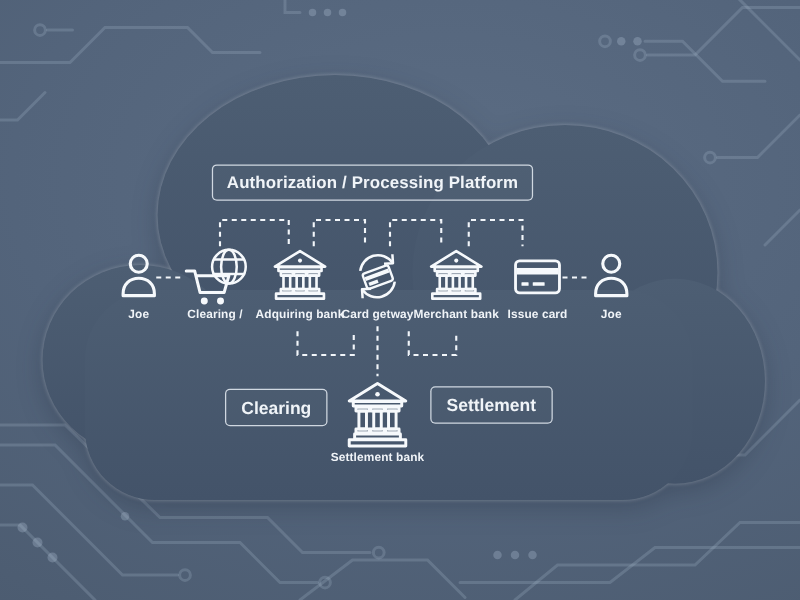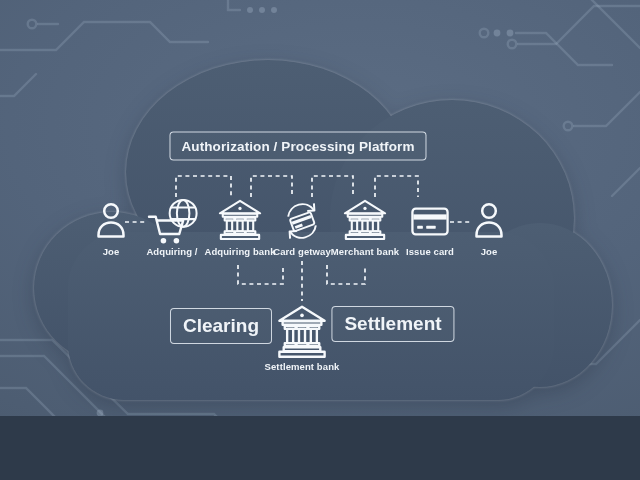--- a/index.html
+++ b/index.html
@@ -1,29 +1,29 @@
 <!DOCTYPE html>
 <html style="--background: #53647b; --cloud: #485a6e; --circuit: #8ea0b5; --icon: #f6f9fc; --text: #f0f4f8; --connector: #f2f6fa;"><head>
 <meta charset="utf-8">
 <style>
   html,body{margin:0;padding:0;background:#2e3a4a;}
   .stage{
-    position:relative;width:640px;height:416px;overflow:hidden;
+    position:relative;width:640px;height:480px;overflow:hidden;
     font-family:"Liberation Sans",sans-serif;
     background:radial-gradient(130% 115% at 56% 30%, #5b6c83 0%, #53647b 42%, #475669 100%);
   }
   .circuit{position:absolute;inset:0;width:640px;height:480px;color:#b2c3d8;}
   .cloud{position:absolute;inset:0;width:640px;height:480px;
     filter:drop-shadow(0 0 1.5px rgba(255,255,255,0.30)) drop-shadow(0 6px 10px rgba(22,32,46,0.25));}
   .connectors{position:absolute;inset:0;width:640px;height:480px;color:var(--connector,#f2f6fa);}
   .box{
     position:absolute;transform:translate(-50%,-50%);
     border:1.3px solid rgba(238,244,250,0.82);border-radius:4px;
     color:var(--text,#f0f4f8);font-weight:bold;white-space:nowrap;
-    padding:6px 12px;font-size:19px;background:rgba(255,255,255,0.02);
+    padding:6px 12px;font-size:14px;background:rgba(255,255,255,0.02);
   }
   .title-box{left:298px;top:146px;font-size:13.5px;padding:6px 11px;letter-spacing:0.1px;}
   .clearing-box{left:221px;top:326px;}
   .settlement-box{left:393px;top:324px;}
   .icon{position:absolute;color:var(--icon,#f6f9fc);}
   .icon svg{display:block;width:100%;height:100%;}
   .node-label{
     position:absolute;width:110px;transform:translateX(-50%);text-align:center;
     color:var(--text,#f0f4f8);font-size:9.5px;font-weight:bold;line-height:1.25;letter-spacing:0.1px;
   }
@@ -215,21 +215,21 @@
       <rect x="32" y="21.7" width="10" height="2.8"></rect>
         <rect x="34.2" y="24.5" width="5.6" height="13.3"></rect>
         <rect x="32" y="37.8" width="10" height="2.8"></rect>
       <rect x="9" y="41.6" width="34" height="3.6"></rect>
       <rect x="5" y="45.8" width="42" height="4.6"></rect>
     </svg>
   </span>
 
   <span class="node-label" style="left:111px;top:246px">Joe</span>
   <span class="node-label" style="left:172px;top:246px">
-    <div>Adquiring /</div>
+    <div>Clearing /</div>
   </span>
   <span class="node-label" style="left:240px;top:246px">Adquiring bank</span>
   <span class="node-label" style="left:302px;top:246px">Card getway</span>
   <span class="node-label" style="left:365px;top:246px">Merchant bank</span>
   <span class="node-label" style="left:430px;top:246px">Issue card</span>
   <span class="node-label" style="left:489px;top:246px">Joe</span>
   <span class="node-label" style="left:302px;top:361px">Settlement bank</span>
 
 </div>
 

